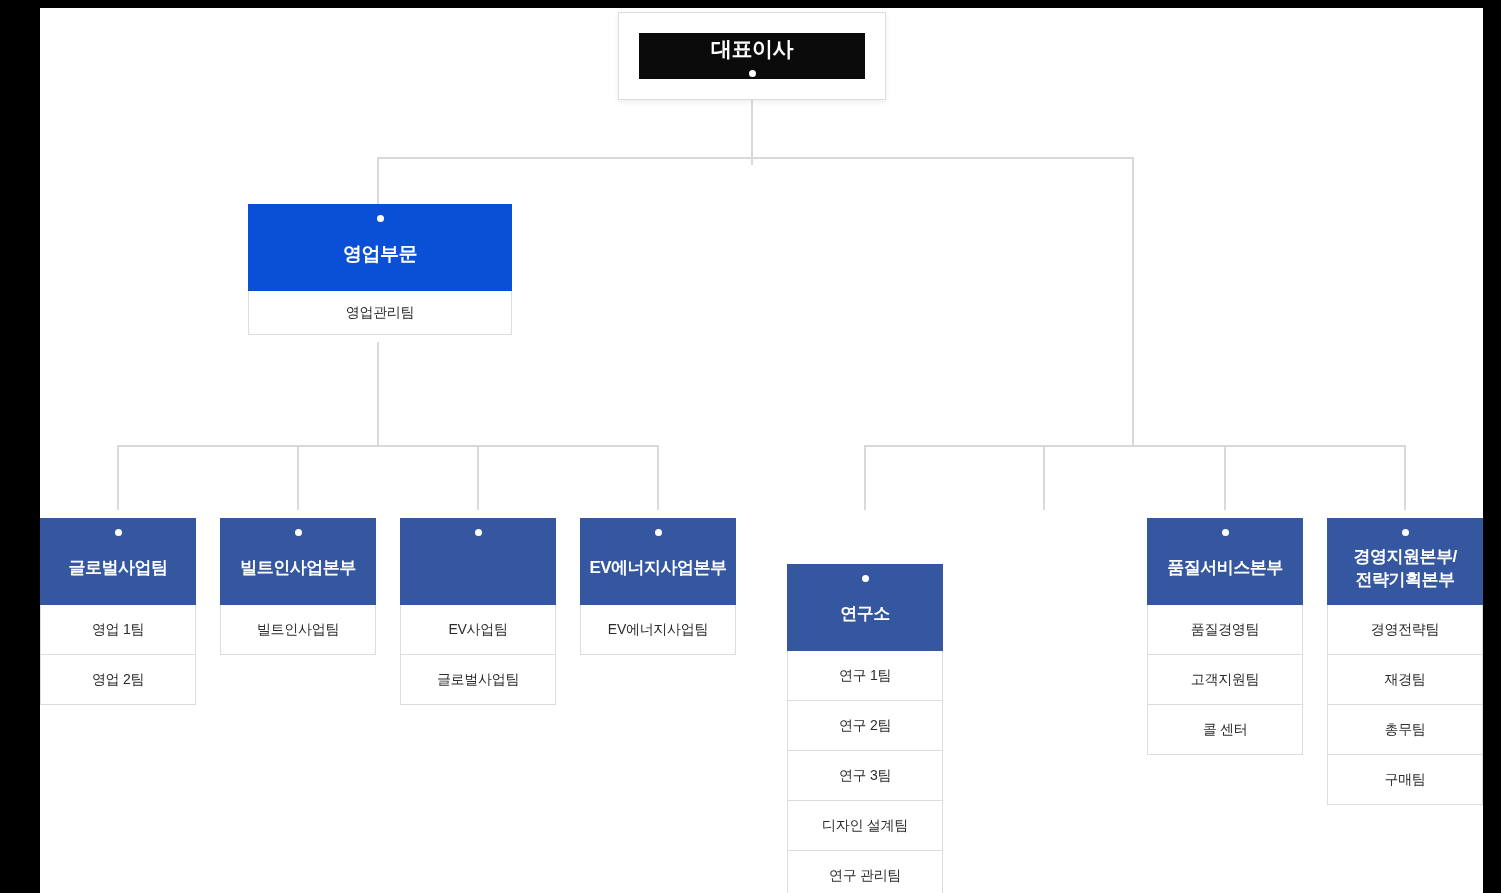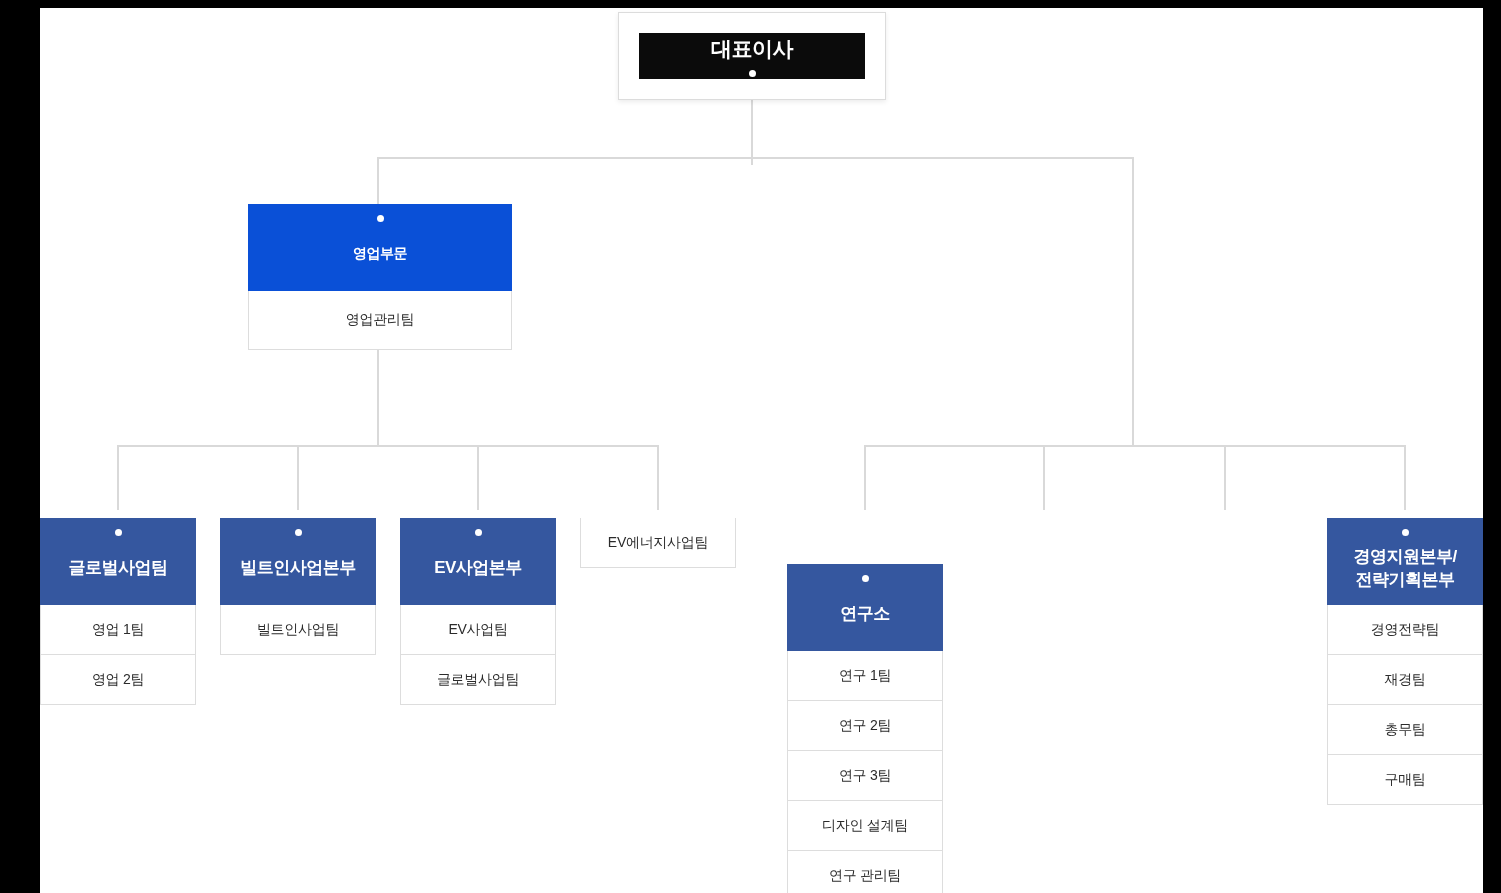--- a/index.html
+++ b/index.html
@@ -56,33 +56,33 @@
   .header-title {
     flex: 1 1 auto;
     display: flex; flex-direction: column;
     align-items: center; justify-content: center;
     color: #ffffff; font-weight: bold;
     letter-spacing: -0.5px;
     padding-bottom: 6px;
     text-align: center;
   }
   .division-box { left: 248px; top: 204px; width: 264px; }
-  .division-box .header-title { font-size: 14px; }
+  .division-box .header-title { font-size: 19px; }
   .unit-box { top: 510px; width: 156px; }
   .unit-box .header-title { font-size: 17px; line-height: 23px; }
   .cell {
     background: #ffffff;
     border: 1px solid #dddddd;
     border-top: none;
     display: flex; align-items: center; justify-content: center;
     font-size: 14px; color: #2b2b2b;
     letter-spacing: -0.3px;
     box-sizing: border-box;
   }
-  .division-box .cell { height: 59px; }
+  .division-box .cell { height: 44px; }
   .unit-box .cell { height: 50px; }
 </style>
 </head>
 <body>
 
 <div id="page">
   <div class="canvas">
 
     <div class="line" style="left:711px; top:92px;  width:2px;   height:65px;"></div>
     <div class="line" style="left:337px; top:149px; width:757px; height:2px;"></div>
@@ -136,31 +136,34 @@
         <span class="header-title">빌트인사업본부</span>
       </div>
       <div class="cell">
           <span>빌트인사업팀</span>
         </div>
     </div>
 
     <div class="org-box unit-box" style="left:360px;">
       <div class="box-header header-hq">
         <span class="dot"></span>
-        <span class="header-title">EV사업본부</span>
       </div>
       <div class="cell">
           <span>EV사업팀</span>
         </div>
       <div class="cell">
           <span>글로벌사업팀</span>
         </div>
     </div>
 
     <div class="org-box unit-box" style="left:540px;">
+      <div class="box-header header-hq">
+        <span class="dot"></span>
+        <span class="header-title">EV에너지사업본부</span>
+      </div>
       <div class="cell">
           <span>EV에너지사업팀</span>
         </div>
     </div>
 
     <div class="org-box unit-box" style="left:747px;margin-top:46px;">
       <div class="box-header header-hq">
         <span class="dot"></span>
         <span class="header-title">연구소</span>
       </div>
@@ -175,20 +178,35 @@
         </div>
       <div class="cell">
           <span>디자인 설계팀</span>
         </div>
       <div class="cell">
           <span>연구 관리팀</span>
         </div>
     </div>
 
 
+    <div class="org-box unit-box" style="left:1107px;">
+      <div class="box-header header-hq">
+        <span class="dot"></span>
+        <span class="header-title">품질서비스본부</span>
+      </div>
+      <div class="cell">
+          <span>품질경영팀</span>
+        </div>
+      <div class="cell">
+          <span>고객지원팀</span>
+        </div>
+      <div class="cell">
+          <span>콜 센터</span>
+        </div>
+    </div>
 
     <div class="org-box unit-box" style="left:1287px;">
       <div class="box-header header-hq">
         <span class="dot"></span>
         <span class="header-title">
           <span>경영지원본부/</span>
           <span>전략기획본부</span>
         </span>
       </div>
       <div class="cell">

